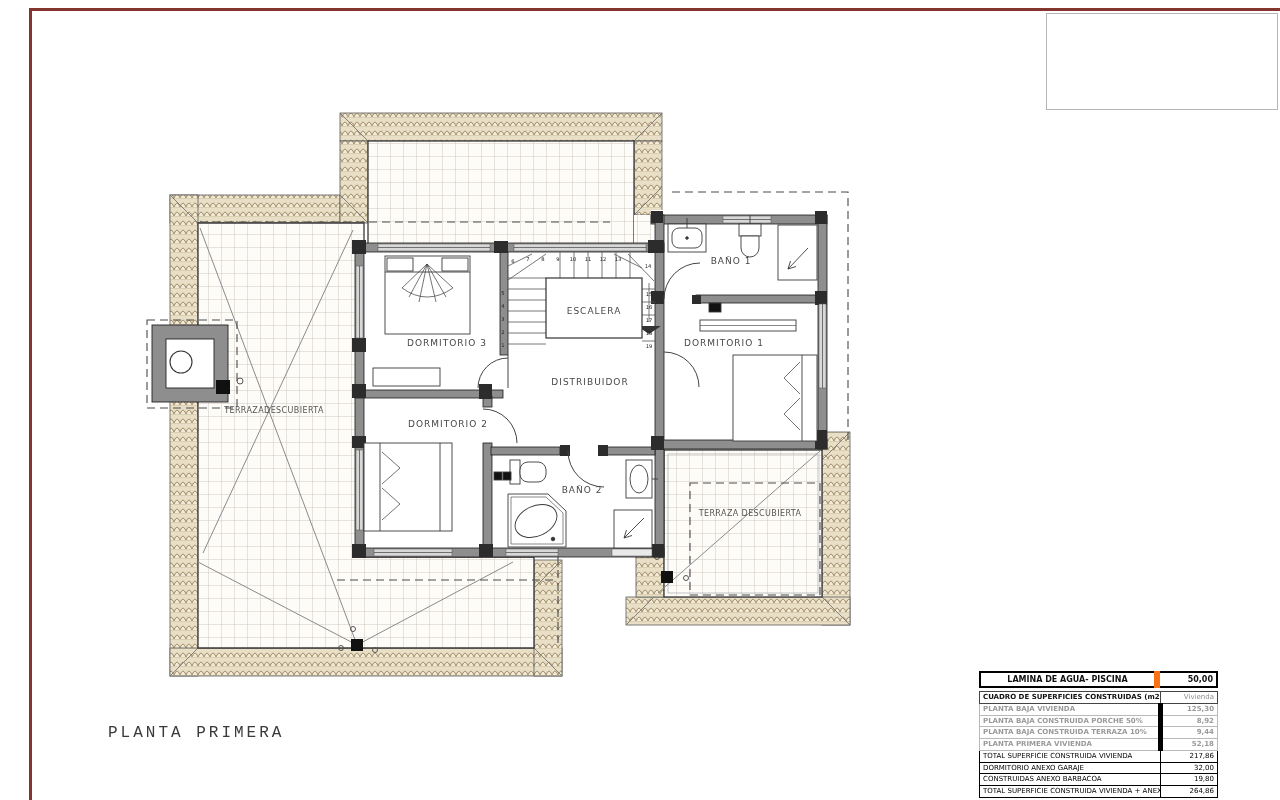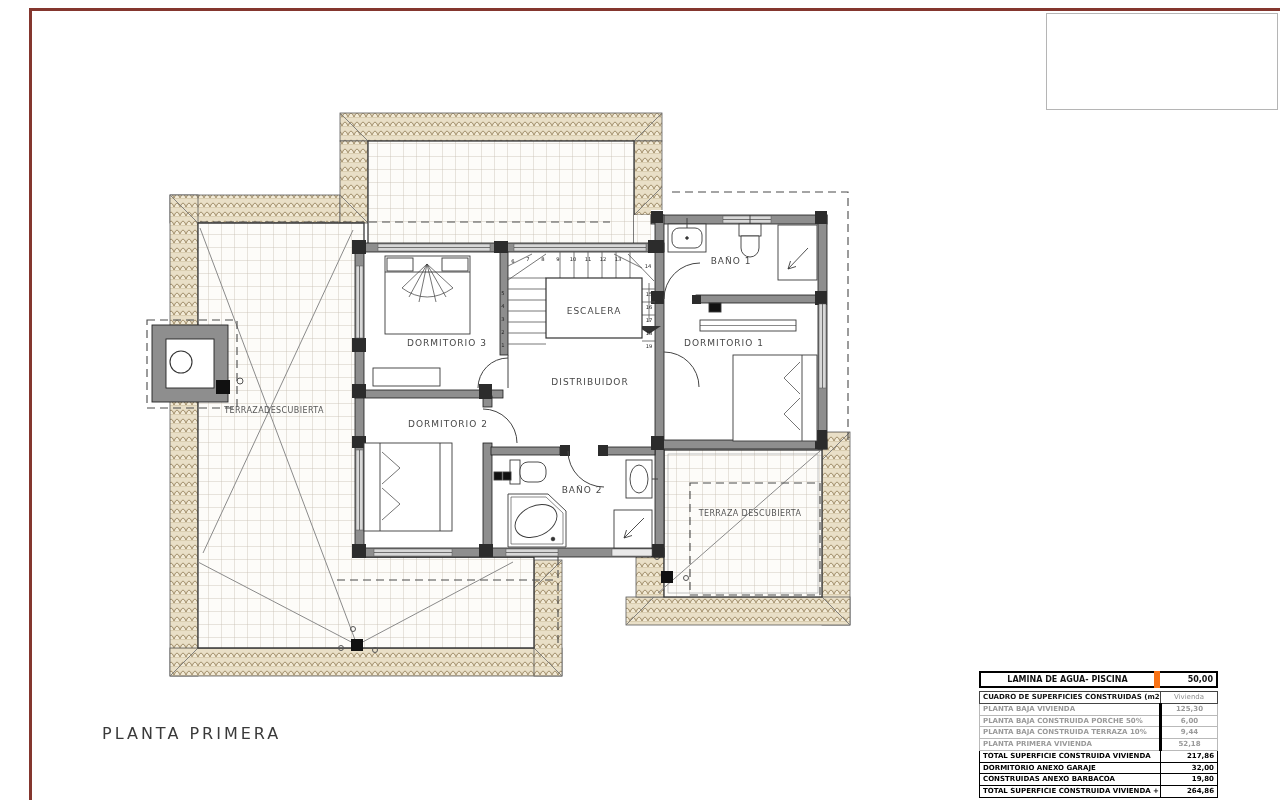--- a/index.html
+++ b/index.html
@@ -4,37 +4,37 @@
 <style>
   html,body{margin:0;padding:0;}
   body{
     width:1280px;height:800px;position:relative;overflow:hidden;
     background:#ffffff;font-family:"DejaVu Sans","Liberation Sans",sans-serif;
   }
   .frame-top{position:absolute;left:29px;top:8px;width:1251px;height:3px;background:#84362e;}
   .frame-left{position:absolute;left:29px;top:8px;width:3px;height:792px;background:#84362e;}
   .title-block{position:absolute;left:1046px;top:13px;width:230px;height:95px;
     background:#fff;border:1px solid #b5b5b5;}
-  .plan-title{position:absolute;left:102px;top:724px;font-size:16px;letter-spacing:3px;
-    color:#3a3a3a;}
+  .plan-title{position:absolute;left:108px;top:724px;font-size:16px;letter-spacing:3px;
+    color:#3a3a3a;font-family:Liberation Mono, monospace;}
   .plan-svg{position:absolute;left:0;top:0;}
   .tables{position:absolute;left:979px;top:671px;width:239px;}
   table{border-collapse:collapse;width:100%;table-layout:fixed;}
   .tbl-agua{border:2px solid #000;margin-bottom:3px;}
   .tbl-agua td{padding:2px 3px;font-size:8px;font-weight:bold;color:#111;}
   .tbl-agua td.lbl{text-align:center;}
   .tbl-agua td.val{width:50px;border-left:6px solid #f97316;text-align:right;}
   .tbl-main{border:1.5px solid #000;}
   .tbl-main td{padding:1px 3px;font-size:7px;line-height:1.25;white-space:nowrap;overflow:hidden;}
   .tbl-main td.val{width:50px;text-align:right;}
   tr.hdr td{border:1px solid #444;font-weight:bold;color:#111;font-size:7px;}
-  tr.hdr td.val{font-weight:normal;color:#8f8f8f;text-align:center;}
+  tr.hdr td.val{font-weight:normal;color:#8f8f8f;text-align:right;}
   tr.light td{color:#9a9a9a;border:0.5px solid #b9b9b9;font-weight:bold;}
-  tr.light td.val{border-left:3px solid #000000;text-align:center;}
-  tr.total td{color:#000;font-weight:bold;border:1.5px solid #000;}
+  tr.light td.val{border-left:5px solid #000000;}
+  tr.total td{color:#000;font-weight:normal;border:1.5px solid #000;}
   text{font-family:"DejaVu Sans","Liberation Sans",sans-serif;}
   .room-lbl{font-size:9px;fill:#474747;letter-spacing:1px;}
   .room-lbl-sm{font-size:8px;fill:#555;letter-spacing:0.4px;}
   .stair-num{font-size:5.2px;fill:#222;}
 </style>
 </head>
 <body>
 
 <div class="frame-top"></div>
 <div class="frame-left"></div>
@@ -338,21 +338,21 @@
       <tr class="hdr">
         <td>CUADRO DE SUPERFICIES CONSTRUIDAS (m2)</td>
         <td class="val">Vivienda</td>
       </tr>
     <tr class="light">
           <td>PLANTA BAJA VIVIENDA</td>
           <td class="val">125,30</td>
         </tr>
         <tr class="light">
           <td>PLANTA BAJA CONSTRUIDA PORCHE 50%</td>
-          <td class="val">6,00</td>
+          <td class="val">8,92</td>
         </tr>
         <tr class="light">
           <td>PLANTA BAJA CONSTRUIDA TERRAZA 10%</td>
           <td class="val">9,44</td>
         </tr>
         <tr class="light">
           <td>PLANTA PRIMERA VIVIENDA</td>
           <td class="val">52,18</td>
         </tr>
         <tr class="total">

